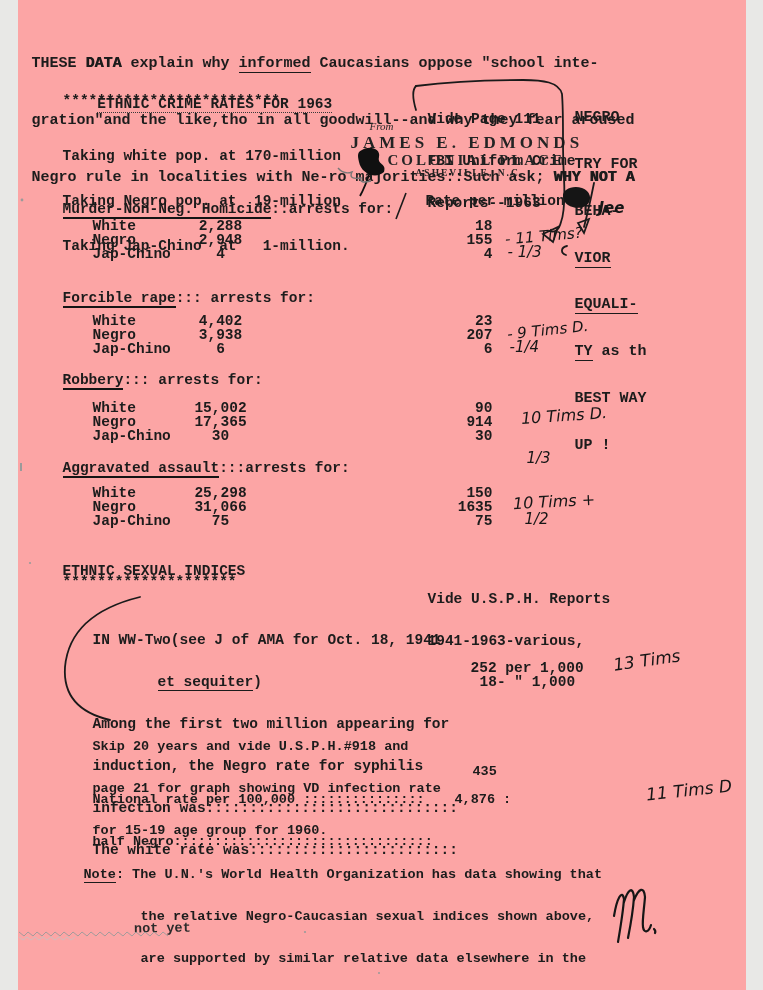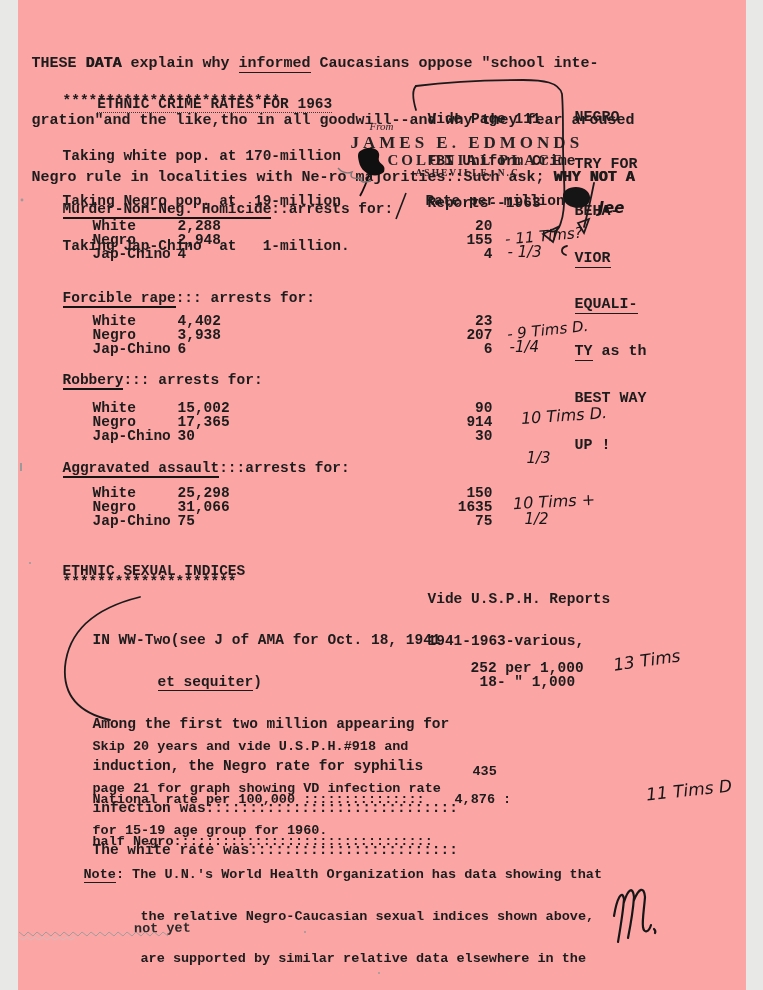--- a/index.html
+++ b/index.html
@@ -12,21 +12,21 @@
   .lh15{line-height:15px;}
   .lh156{line-height:15.6px;}
   .ul{border-bottom:1.6px solid #1b1b1b;padding-bottom:0px;}
   .ul2{border-bottom:2px solid #141414;}
   .dotul{border-bottom:1.6px dotted #3a3a3a;}
   .dbl{text-shadow:0.6px 0 #1c1c1c;}
   .hand{position:absolute;font-family:"DejaVu Sans",sans-serif;font-style:italic;font-weight:normal;
         color:#161616;white-space:pre;}
   .row{position:absolute;height:14px;}
   .rl{position:absolute;left:30px;}                 
-  .rc{position:absolute;left:115px;width:86px;text-align:left;} 
+  .rc{position:absolute;left:115px;width:86px;text-align:center;} 
   .rr{position:absolute;left:355px;width:75px;text-align:right;} 
   .serif{font-family:"Liberation Serif","DejaVu Serif",serif;}
   svg.overlay{position:absolute;left:0;top:0;pointer-events:none;}
 </style>
 </head>
 <body>
 
 <div id="sheet">
 
   <div class="typed f15" style="left:14px;top:16px;">
@@ -66,21 +66,21 @@
     <div><span class="ul">TY</span><span> as th</span></div>
     <div>BEST WAY</div>
     <div>UP !</div>
   </div>
   <div class="hand" style="left:581px;top:199px;font-size:15px;font-weight:bold;">Jee</div>
 
   <div class="typed f14" style="left:408px;top:194px;">Rate per million.</div>
 
   <div class="typed f14" style="left:45px;top:194px;margin-top:8px;"><span class="ul2">Murder-Non-Neg. Homicide</span><span>::arrests for:</span></div>
   <div class="typed f14" style="left:45px;top:219px;width:700px;height:46px;">
-    <div class="row" style="top:0;width:700px;"><span class="rl">White</span><span class="rc">2,288</span><span class="rr">20</span></div>
+    <div class="row" style="top:0;width:700px;"><span class="rl">White</span><span class="rc">2,288</span><span class="rr">18</span></div>
     <div class="row" style="top:14px;width:700px;"><span class="rl">Negro</span><span class="rc">2,948</span><span class="rr">155</span><span class="hand" style="left:442px;top:-4px;font-size:15px;transform:rotate(-5deg);">- 11 Tims?</span></div>
     <div class="row" style="top:28px;width:700px;"><span class="rl">Jap-Chino</span><span class="rc">4</span><span class="rr">4</span><span class="hand" style="left:445px;top:-2px;font-size:15px;">- 1/3</span></div>
   </div>
 
   <div class="typed f14" style="left:45px;top:291px;"><span class="ul2">Forcible rape</span><span>::: arrests for:</span></div>
   <div class="typed f14" style="left:45px;top:314px;width:700px;height:46px;">
     <div class="row" style="top:0;width:700px;"><span class="rl">White</span><span class="rc">4,402</span><span class="rr">23</span></div>
     <div class="row" style="top:14px;width:700px;"><span class="rl">Negro</span><span class="rc">3,938</span><span class="rr">207</span><span class="hand" style="left:444px;top:-5px;font-size:15px;transform:rotate(-6deg);">- 9 Tims D.</span></div>
     <div class="row" style="top:28px;width:700px;"><span class="rl">Jap-Chino</span><span class="rc">6</span><span class="rr">6</span><span class="hand" style="left:447px;top:-2px;font-size:15px;">-1/4</span></div>
   </div>

